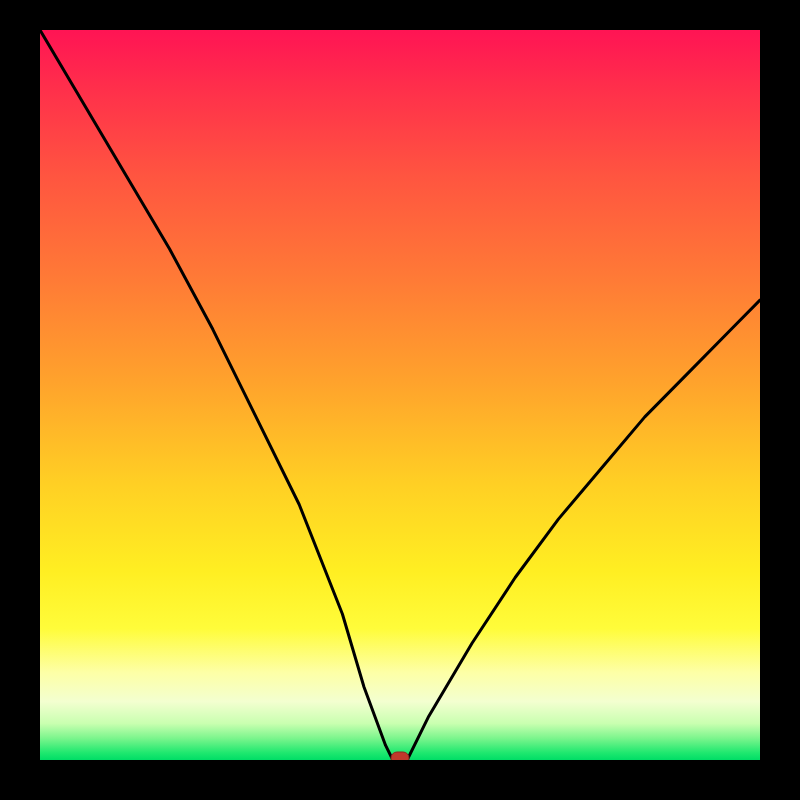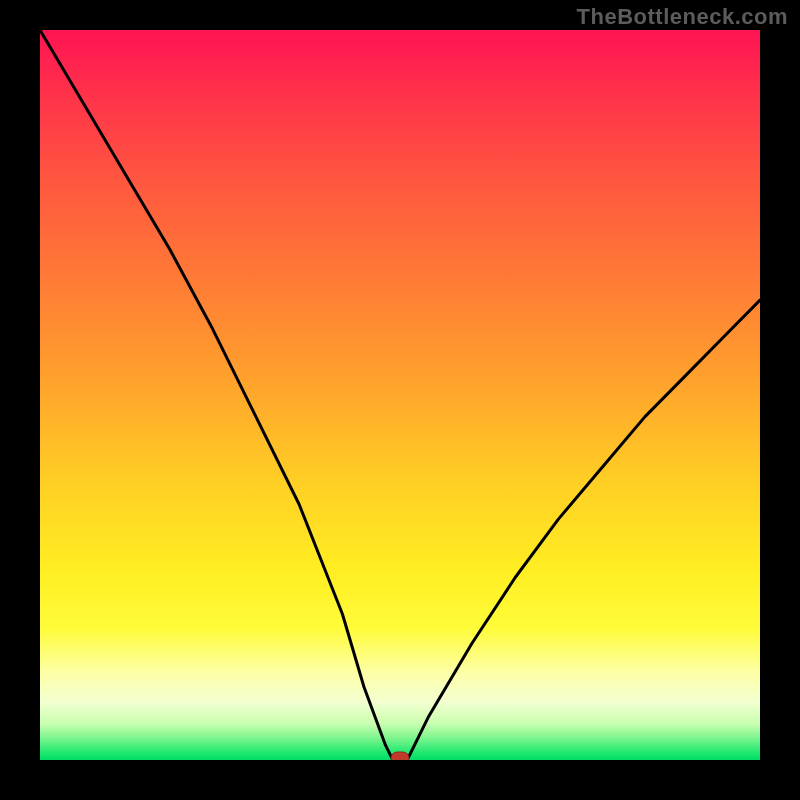--- a/index.html
+++ b/index.html
@@ -64,21 +64,20 @@
   .marker {
     fill: #c0392b;
     stroke: #8e2a20;
     stroke-width: 1;
   }
 </style>
 </head>
 <body>
 
 <div class="frame">
-  <div class="watermark">TheBottleneck.com</div>
 
   <div class="plot-area">
     <div class="gradient g1"></div>
 
     <svg class="curve" viewBox="0 0 720 730" preserveAspectRatio="none">
       <path id="curve-path" fill="none" stroke="#000" stroke-width="3" stroke-linejoin="round" stroke-linecap="round" d="M0.0 0.0 L43.2 73.0 L86.4 146.0 L129.6 219.0 L172.8 299.3 L216.0 386.9 L259.2 474.5 L302.4 584.0 L324.0 657.0 L345.6 715.4 L352.8 730.0 L360.0 730.0 L367.2 730.0 L388.8 686.2 L432.0 613.2 L475.2 547.5 L518.4 489.1 L561.6 438.0 L604.8 386.9 L648.0 343.1 L691.2 299.3 L720.0 270.1"></path>
       <rect id="marker-dot" class="marker" rx="6" ry="6" width="18" height="12" x="351.0" y="722.0"></rect>
     </svg>
   </div>
 </div>

